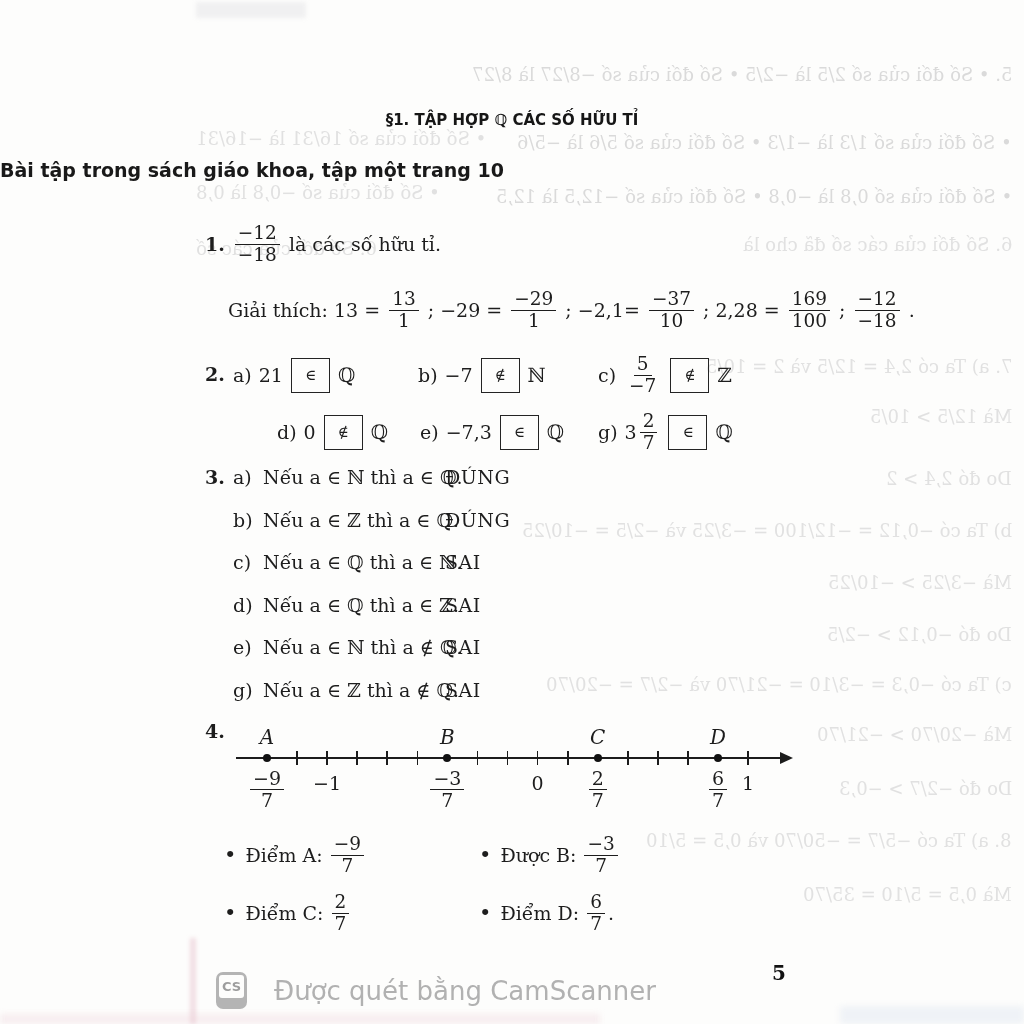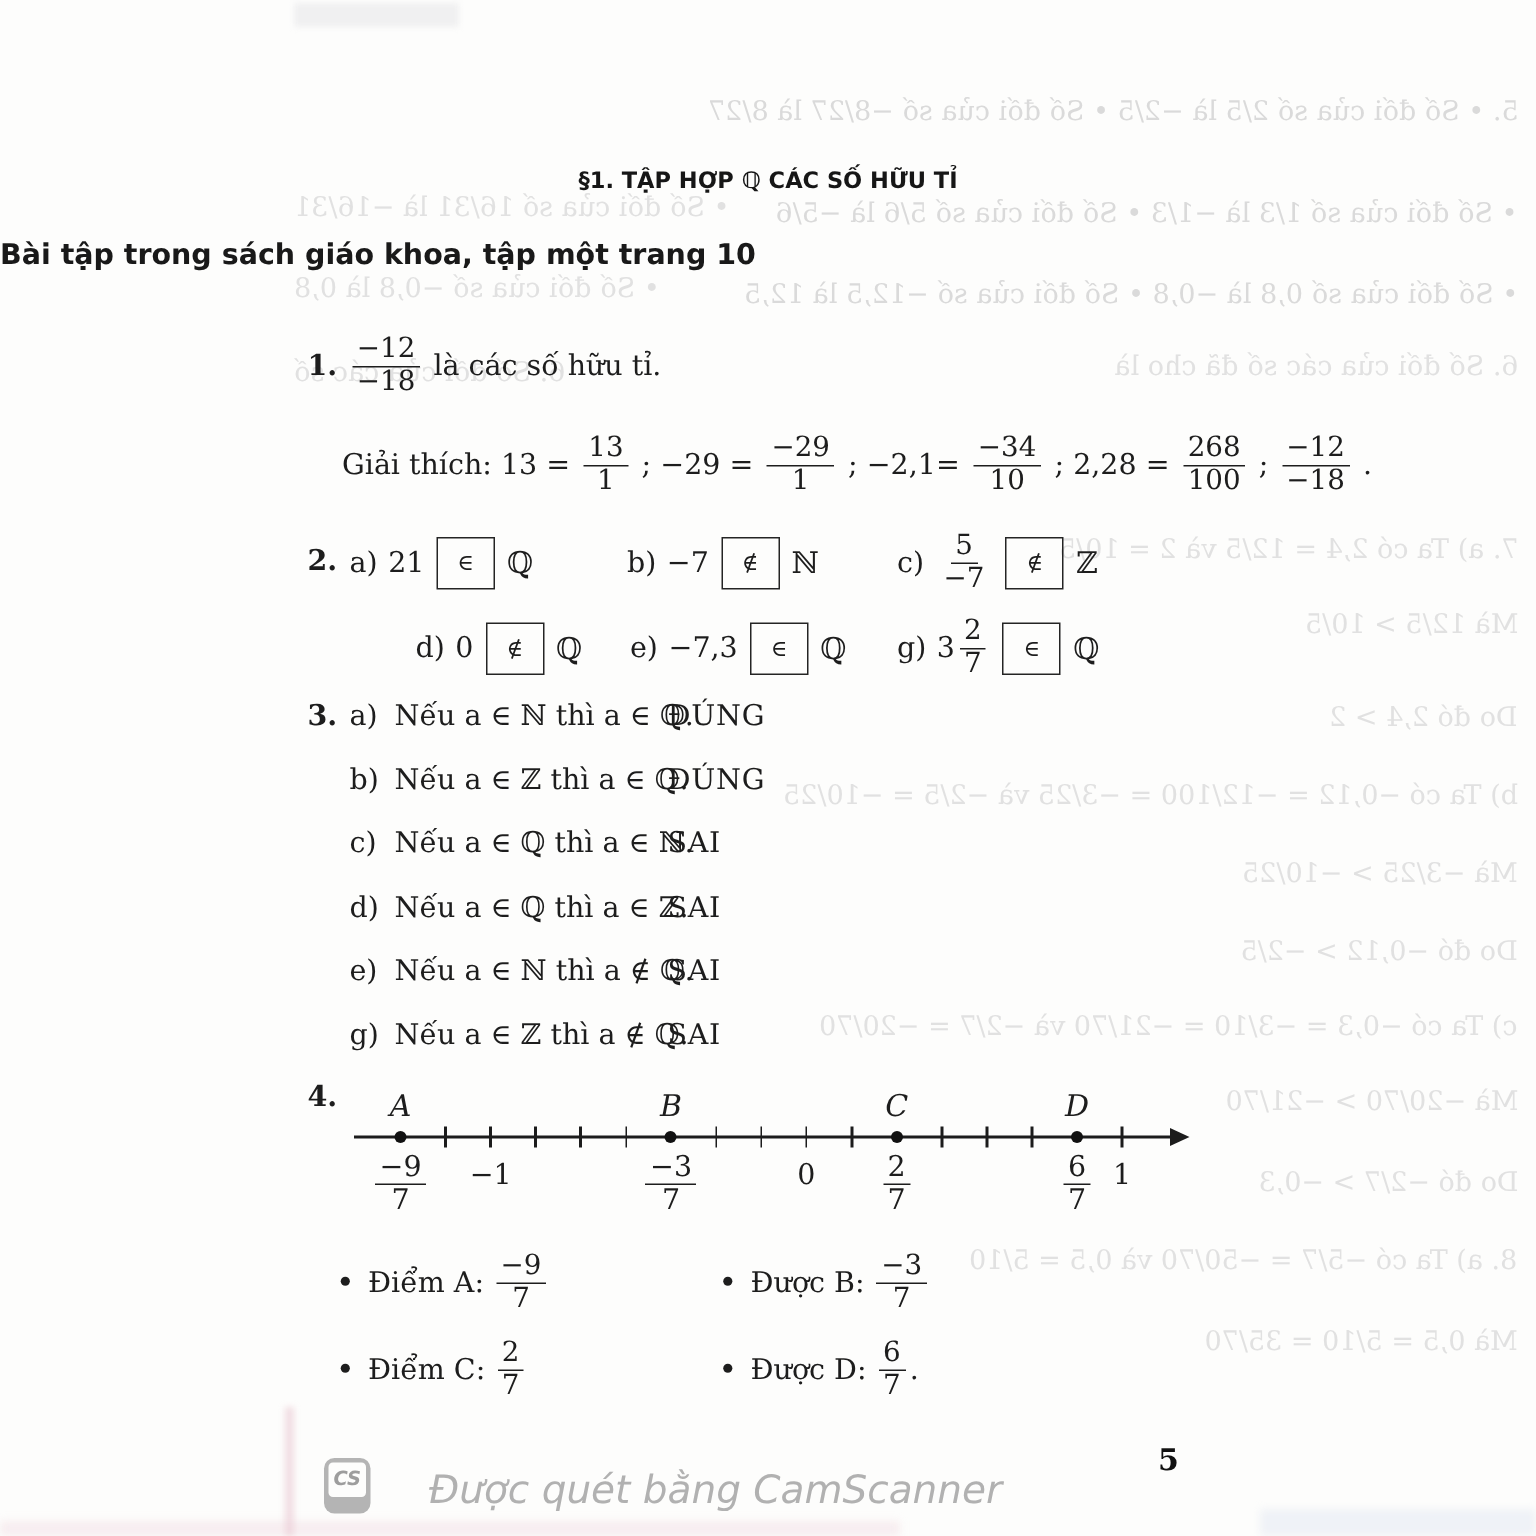--- a/index.html
+++ b/index.html
@@ -78,21 +78,21 @@
 
   
   .note{position:absolute;display:flex;align-items:center;height:46px;font-size:19px;}
   .note .bullet{margin-right:9px;font-size:21px;}
   .note .nlabel{margin-right:5px;}
   #noteA{left:224px;top:832px;} #noteB{left:479px;top:832px;}
   #noteC{left:224px;top:890px;} #noteD{left:479px;top:890px;}
 
   
   .pageno{position:absolute;left:772px;top:961px;font-size:20px;font-weight:bold;color:#111;}
-  .watermark{position:absolute;left:216px;top:972px;display:flex;align-items:flex-end;gap:24px;font-style:italic;}
+  .watermark{position:absolute;left:216px;top:972px;display:flex;align-items:center;gap:12px;}
   .cs-logo{width:31px;height:37px;background:#b4b4b4;border-radius:7px;position:relative;}
   .cs-logo .inner{position:absolute;left:3px;right:3px;top:3px;bottom:11px;background:#fdfdfc;
                   border-radius:3px;display:flex;align-items:center;justify-content:center;
                   font-family:"DejaVu Sans",sans-serif;font-weight:bold;font-size:13px;color:#9d9d9d;}
   .wm-text{font-family:"DejaVu Sans",sans-serif;font-size:26px;color:#b1b1b1;margin-left:15px;}
 </style>
 </head>
 <body>
 
 <div class="page">
@@ -141,26 +141,26 @@
           <span class="fnum">13</span>
           <span class="fden">1</span>
         </span>
         <span class="seg-t"> ; −29 = </span>
         <span class="frac">
           <span class="fnum">−29</span>
           <span class="fden">1</span>
         </span>
         <span class="seg-t"> ; −2,1= </span>
         <span class="frac">
-          <span class="fnum">−34</span>
+          <span class="fnum">−37</span>
           <span class="fden">10</span>
         </span>
         <span class="seg-t"> ; 2,28 = </span>
         <span class="frac">
-          <span class="fnum">268</span>
+          <span class="fnum">169</span>
           <span class="fden">100</span>
         </span>
         <span class="seg-t"> ; </span>
         <span class="frac">
           <span class="fnum">−12</span>
           <span class="fden">−18</span>
         </span>
         <span class="seg-t"> .</span>
       </span>
   </div>
@@ -337,21 +337,21 @@
     <span class="bullet">•</span>
     <span class="nlabel">Điểm C:</span>
     <span class="frac">
       <span class="fnum">2</span>
       <span class="fden">7</span>
     </span>
     <span></span>
   </div>
   <div class="note" id="noteD">
     <span class="bullet">•</span>
-    <span class="nlabel">Được D:</span>
+    <span class="nlabel">Điểm D:</span>
     <span class="frac">
       <span class="fnum">6</span>
       <span class="fden">7</span>
     </span>
     <span>.</span>
   </div>
 
   <span class="pageno">5</span>
   <div class="watermark">
     <span class="cs-logo">

